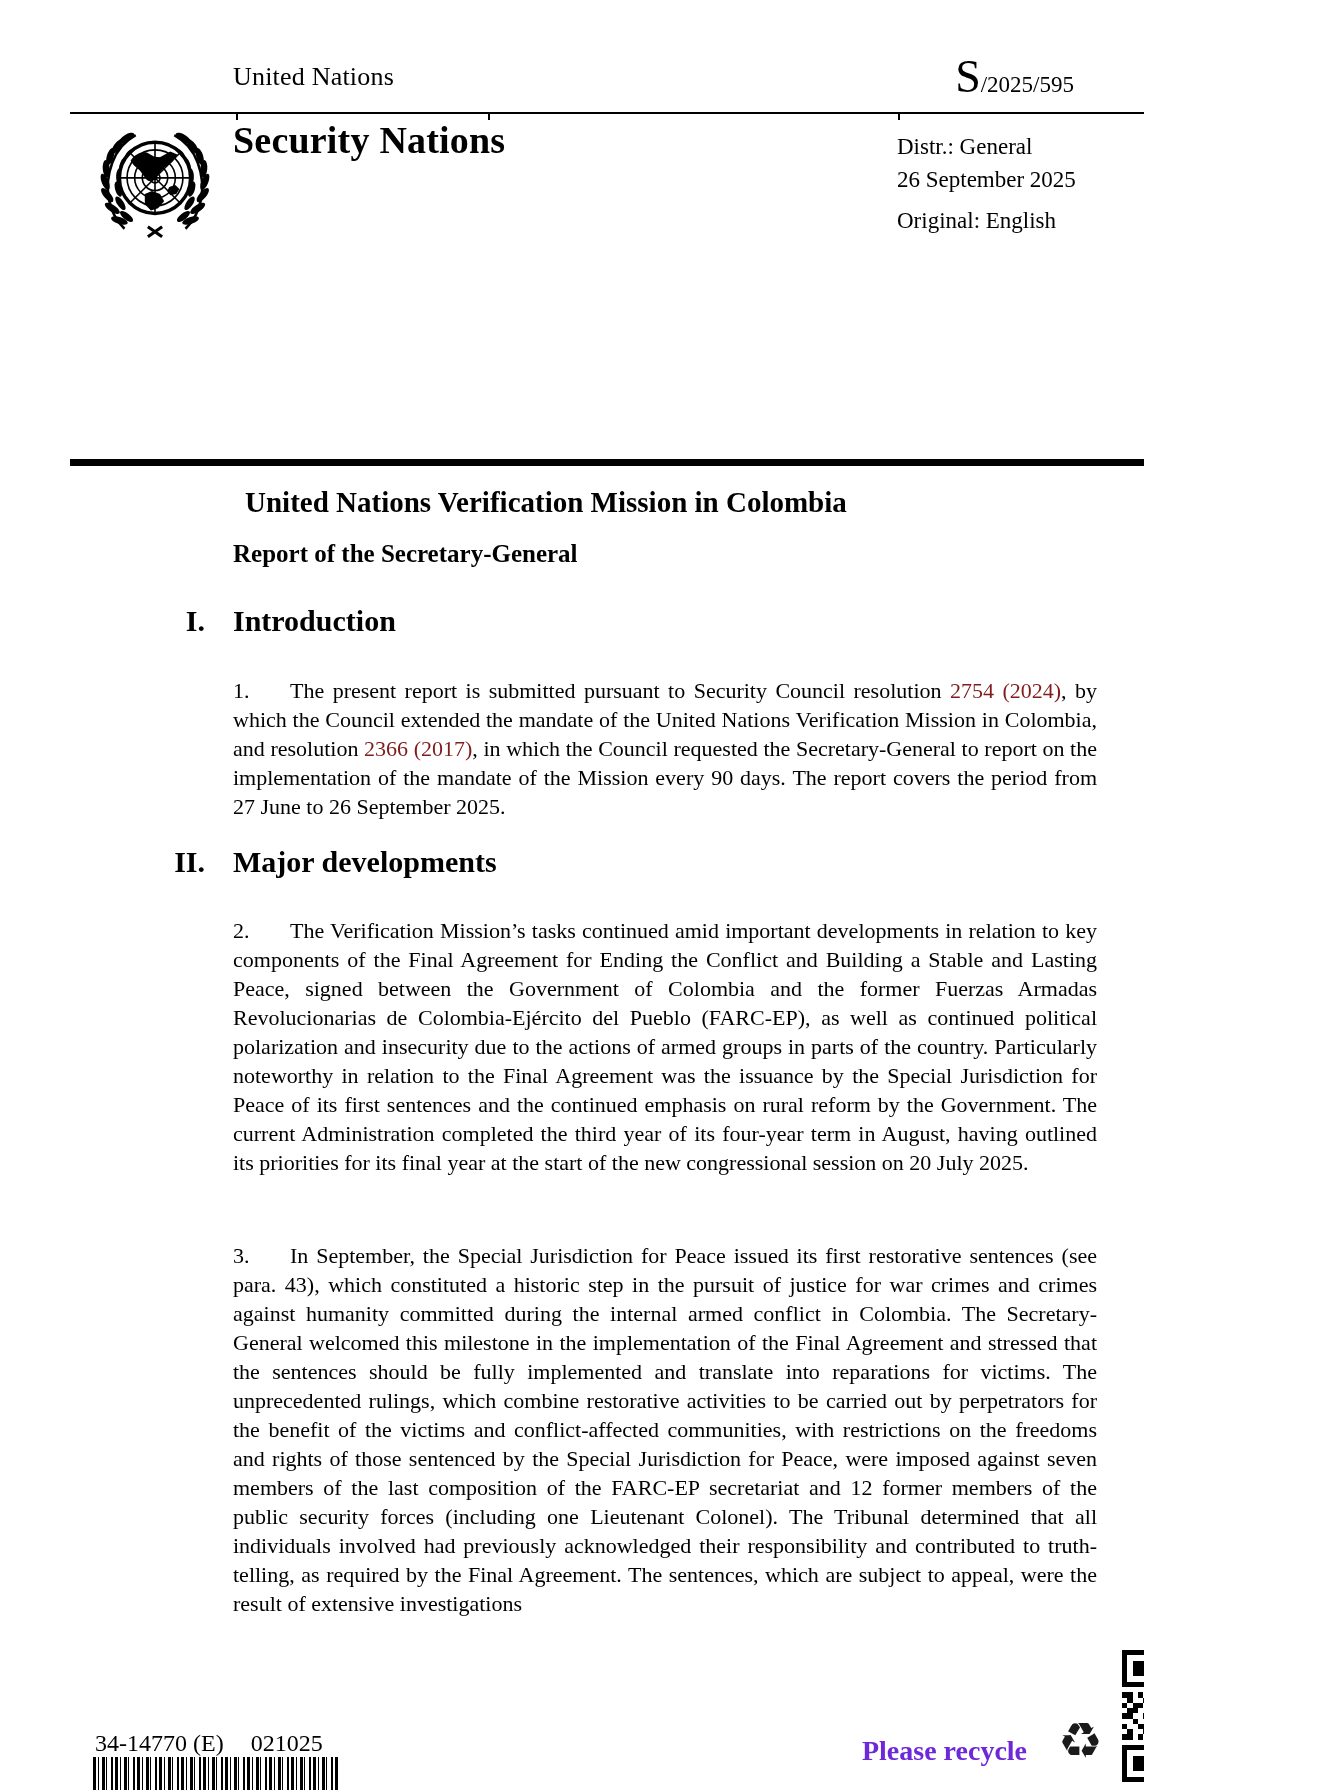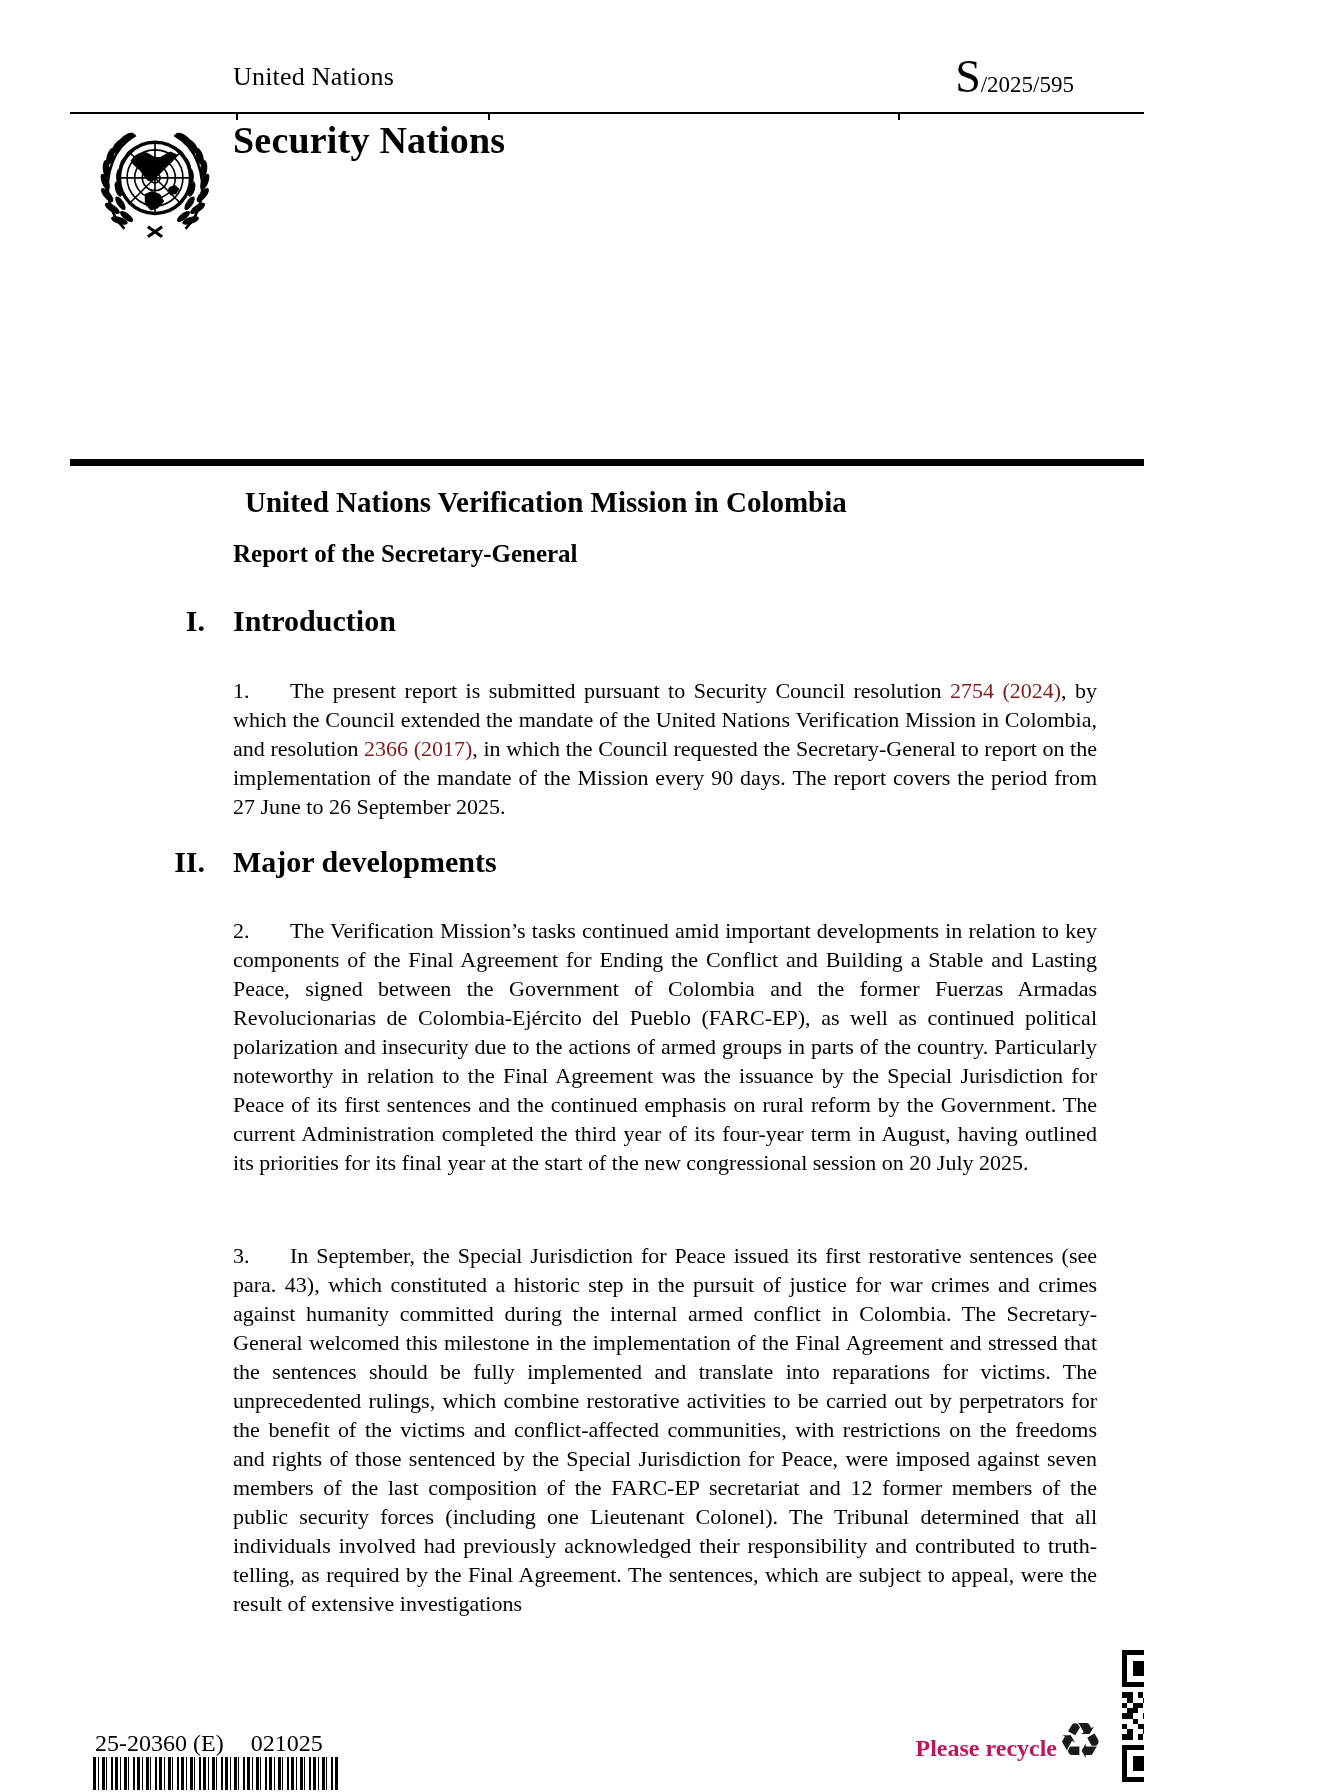--- a/index.html
+++ b/index.html
@@ -32,22 +32,22 @@
         font-size:22px;line-height:29px;}
   .pnum{display:inline-block;width:57px;}
   .reslink{color:#7f1d1d;text-decoration:none;cursor:pointer;}
 
   
   .footer-id{position:absolute;left:95px;top:1730px;font-size:24px;white-space:nowrap;}
   .idgap{display:inline-block;width:27px;}
   .barcode{position:absolute;left:93px;top:1757px;width:246px;height:33px;
      background:repeating-linear-gradient(90deg,#000 0 3px,#fff 3px 5px,#000 5px 6px,#fff 6px 9px,
        #000 9px 12px,#fff 12px 13px,#000 13px 14px,#fff 14px 18px,#000 18px 20px,#fff 20px 22px);}
-  .recycle-line{position:absolute;left:832px;top:1735px;width:225px;text-align:right;
-     font-size:24px;font-weight:bold;color:#be185d;white-space:nowrap;}
+  .recycle-line{position:absolute;left:832px;top:1735px;width:225px;text-align:center;
+     font-size:28px;font-weight:bold;color:#6d28d9;white-space:nowrap;}
   .recycle-glyph{position:absolute;left:1058px;top:1716px;font-family:"DejaVu Sans",sans-serif;
      font-size:50px;color:#1a1a1a;line-height:1;}
   .qr{position:absolute;left:1122px;top:1650px;width:132px;height:132px;}
 </style>
 </head>
 <body>
 
 <div class="page">
 
   <div class="org-name">United Nations</div>
@@ -93,20 +93,25 @@
     </g>
     <g fill="#000">
       <path d="M36 30 c4 -6 10 -9 16 -8 l7 4 c3 2 6 1 9 -1 l7 -4 7 3 -4 6 c-3 4 -7 5 -10 8 l-8 10 c-3 3 -7 3 -9 0 l-5 -7 c-2 -3 -7 -5 -10 -11 z"></path>
       <path d="M50 63 l7 -3 8 3 4 7 -6 7 -7 2 -6 -6 z"></path>
       <path d="M74 56 l6 -2 4 4 -3 5 -6 1 -3 -4 z"></path>
     </g>
   </svg>
 
   <div class="body-name">Security Nations</div>
 
+  <div class="dist-block">
+    <div>Distr.: General</div>
+    <div>26 September 2025</div>
+    <div class="orig">Original: English</div>
+  </div>
 
   <div class="thick-rule"></div>
 
   <h1 class="doc-title">United Nations Verification Mission in Colombia</h1>
   <h2 class="doc-subtitle">Report of the Secretary-General</h2>
 
   <div class="section-head" style="top:604px">
     <span class="sec-num">I.</span>
     <span class="sec-txt">Introduction</span>
   </div>
@@ -115,21 +120,21 @@
 
   <div class="section-head" style="top:845px">
     <span class="sec-num">II.</span>
     <span class="sec-txt">Major developments</span>
   </div>
 
   <p class="para" style="top:916px"><span class="pnum">2.</span><span>The Verification Mission’s tasks continued amid important developments in relation to key components of the Final Agreement for Ending the Conflict and Building a Stable and Lasting Peace, signed between the Government of Colombia and the former Fuerzas Armadas Revolucionarias de Colombia-Ejército del Pueblo (FARC-EP), as well as continued political polarization and insecurity due to the actions of armed groups in parts of the country. Particularly noteworthy in relation to the Final Agreement was the issuance by the Special Jurisdiction for Peace of its first sentences and the continued emphasis on rural reform by the Government. The current Administration completed the third year of its four-year term in August, having outlined its priorities for its final year at the start of the new congressional session on 20 July 2025.</span></p>
 
   <p class="para" style="top:1241px"><span class="pnum">3.</span><span>In September, the Special Jurisdiction for Peace issued its first restorative sentences (see para. 43), which constituted a historic step in the pursuit of justice for war crimes and crimes against humanity committed during the internal armed conflict in Colombia. The Secretary-General welcomed this milestone in the implementation of the Final Agreement and stressed that the sentences should be fully implemented and translate into reparations for victims. The unprecedented rulings, which combine restorative activities to be carried out by perpetrators for the benefit of the victims and conflict-affected communities, with restrictions on the freedoms and rights of those sentenced by the Special Jurisdiction for Peace, were imposed against seven members of the last composition of the FARC-EP secretariat and 12 former members of the public security forces (including one Lieutenant Colonel). The Tribunal determined that all individuals involved had previously acknowledged their responsibility and contributed to truth-telling, as required by the Final Agreement. The sentences, which are subject to appeal, were the result of extensive investigations</span></p>
 
-  <div class="footer-id"><span>25-20360 (E)</span><span class="idgap"></span><span>021025</span></div>
+  <div class="footer-id"><span>34-14770 (E)</span><span class="idgap"></span><span>021025</span></div>
 
   <div class="barcode"></div>
 
   <div class="recycle-line"><span>Please recycle</span></div>
   <span class="recycle-glyph">♻</span>
 
   <svg class="qr" viewBox="0 0 25 25" shape-rendering="crispEdges" aria-hidden="true">
     <rect x="0" y="0" width="25" height="25" fill="#fff"></rect>
     <g fill="#000">
       <rect x="0" y="0" width="7" height="7"></rect>

